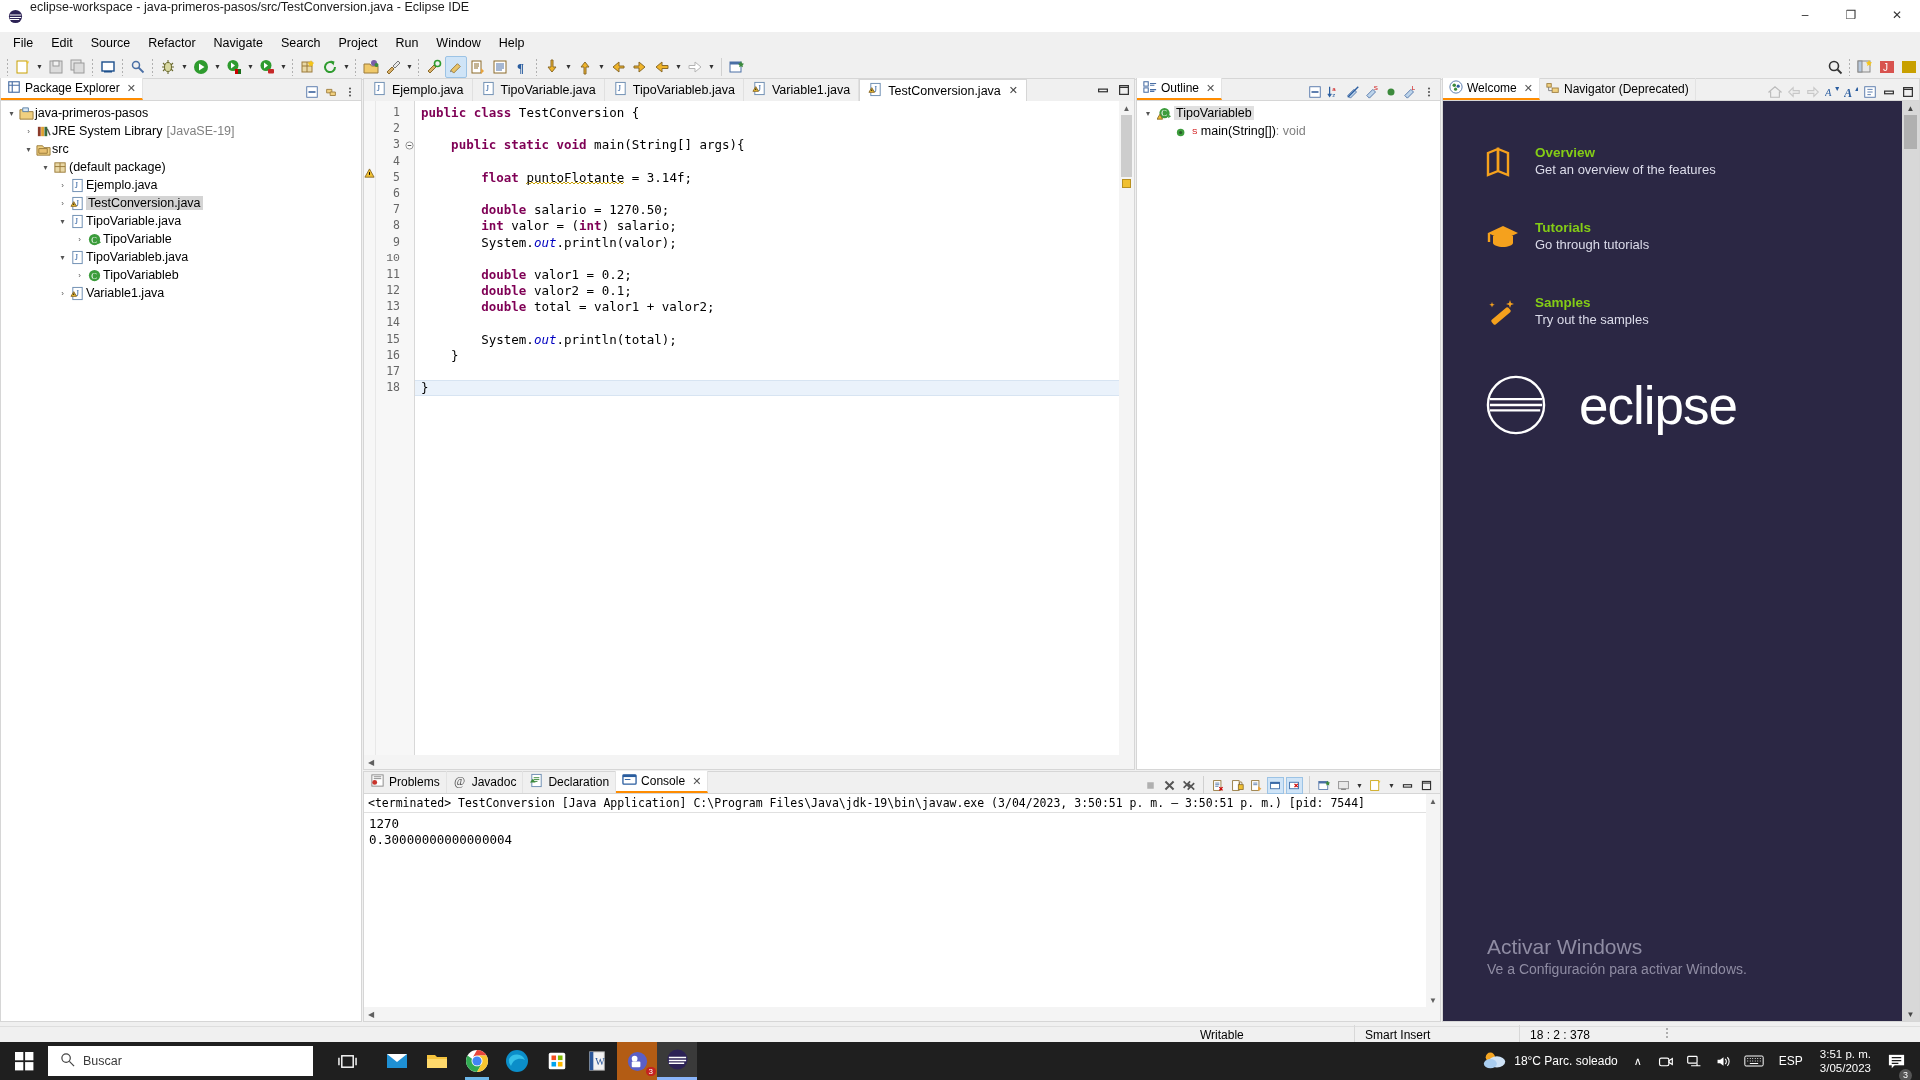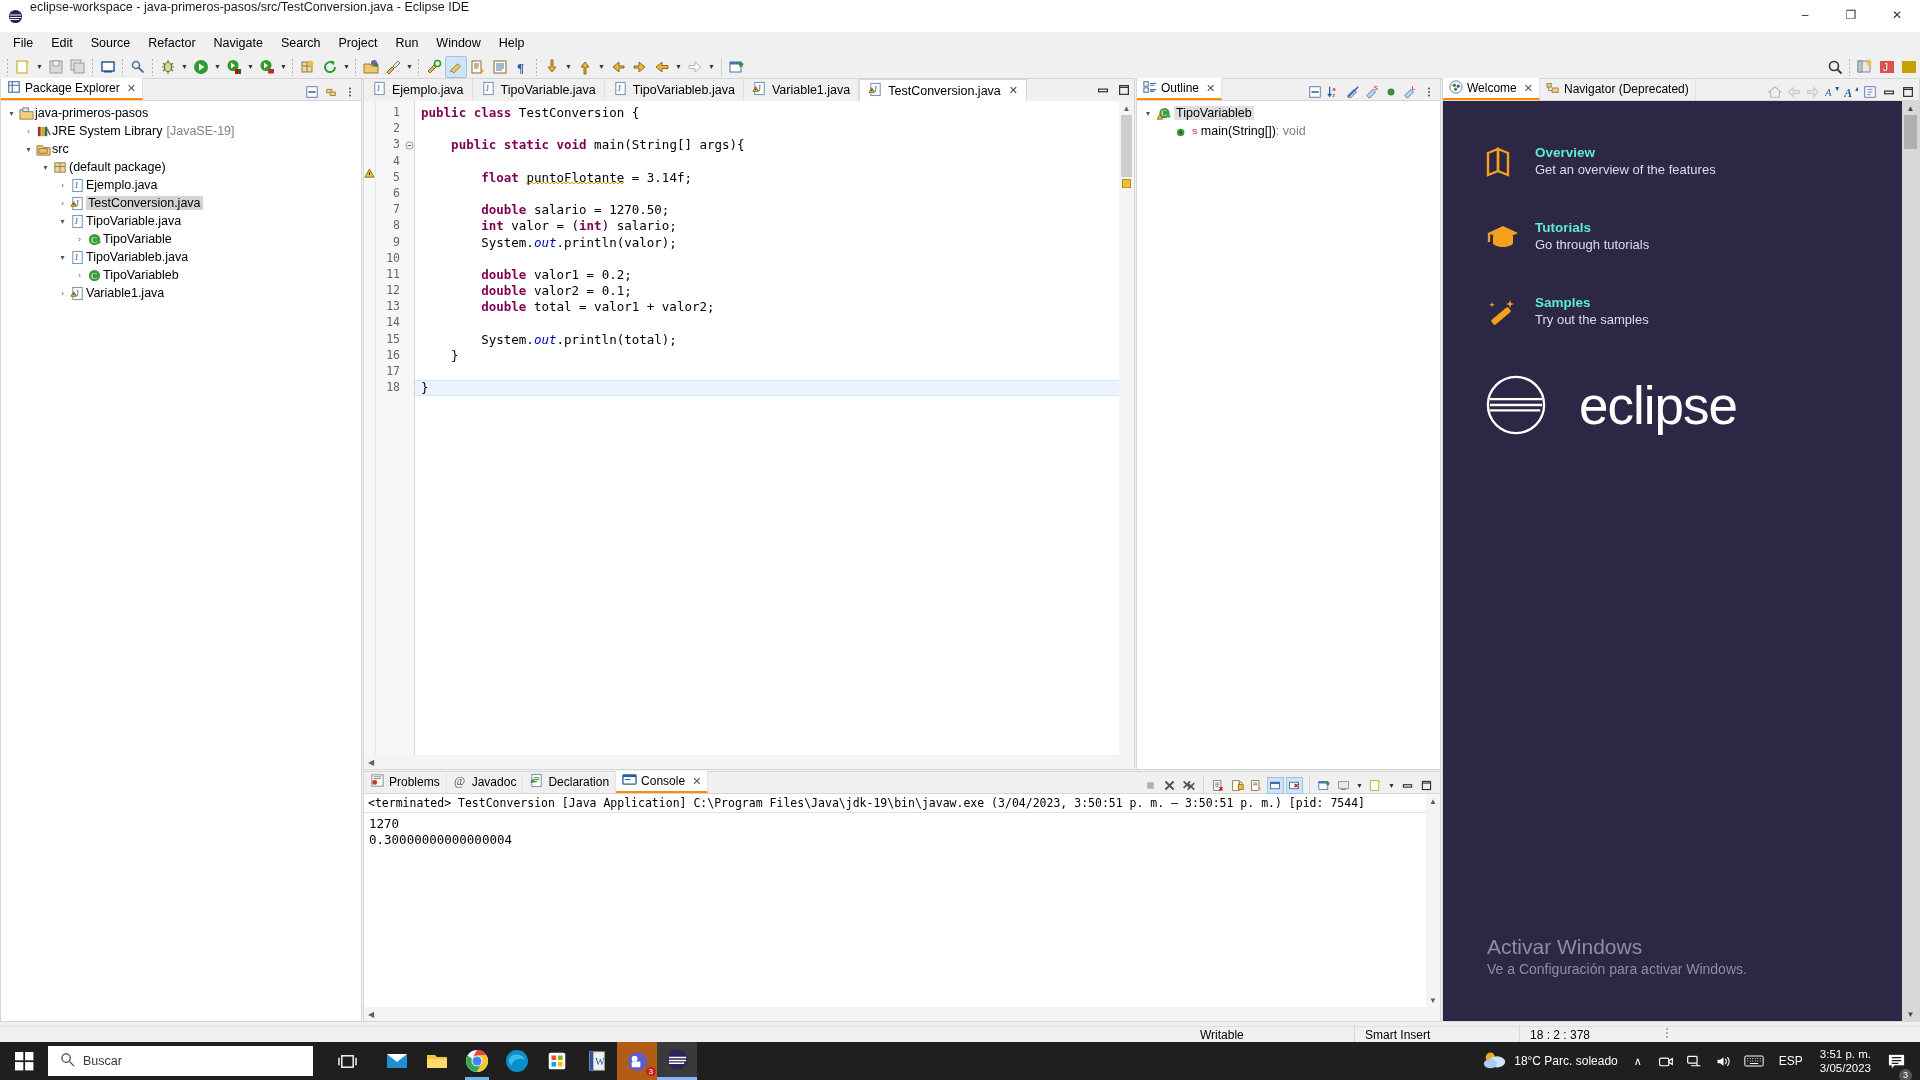--- a/index.html
+++ b/index.html
@@ -87,21 +87,21 @@
            background-size: 4px 3px; background-repeat: repeat-x; background-position: 0 bottom; }
   .curline { position:absolute; left:0; right:0; height:16px; background:#eaf2fb; border-top:1px solid #d7e4f2; border-bottom:1px solid #d7e4f2;}
 
   
   .orow { display:flex; align-items:center; height:18px; font-size:12.5px; white-space:nowrap; }
   .orow .twist { width:14px; text-align:center; color:#555; font-size:8px; }
 
   
   .welcome-body { background:#2b2744; position:absolute; top:22px; left:0; right:0; bottom:0; }
   .wel-item { display:flex; align-items:flex-start; gap:14px; margin-left:42px; }
-  .wel-title { color:#5eead4; font-weight:bold; font-size:13.5px; line-height:16px;}
+  .wel-title { color:#84cc16; font-weight:bold; font-size:13.5px; line-height:16px;}
   .wel-sub { color:#dcdcea; font-size:13px; line-height:17px;}
   .wel-activate { position:absolute; left:44px; bottom:44px; color:#7d7a92; }
   .wel-activate .l1 { font-size:21px; line-height:28px; color:#8f8ca3; }
   .wel-activate .l2 { font-size:14px; color:#8f8ca3; }
 
   
   .console-head { font-family:"DejaVu Sans Mono", monospace; font-size:11.5px; color:#000;
                   padding:2px 4px; border-bottom:1px solid #e0e0e0; white-space:nowrap;}
   .console-out { font-family:"DejaVu Sans Mono", monospace; font-size:12.5px; line-height:16px;
                  padding:3px 5px; color:#000; white-space:pre;}
@@ -608,21 +608,21 @@
         <div class="gutter" id="gutter" style="padding-top:4px;">
             <div style="height: 16.2px;">1</div>
             <div style="height: 16.2px;">2</div>
             <div style="height: 16.2px;">3</div>
             <div style="height: 16.2px;">4</div>
             <div style="height: 16.2px;">5</div>
             <div style="height: 16.2px;">6</div>
             <div style="height: 16.2px;">7</div>
             <div style="height: 16.2px;">8</div>
             <div style="height: 16.2px;">9</div>
-            <div style="height: 16.2px;">10</div>
+            <div style="height: 16.2px; font-family: Liberation Mono, monospace;">10</div>
             <div style="height: 16.2px;">11</div>
             <div style="height: 16.2px;">12</div>
             <div style="height: 16.2px;">13</div>
             <div style="height: 16.2px;">14</div>
             <div style="height: 16.2px;">15</div>
             <div style="height: 16.2px;">16</div>
             <div style="height: 16.2px;">17</div>
             <div style="height: 16.2px;">18</div>
           </div>
         <div class="foldcol">

